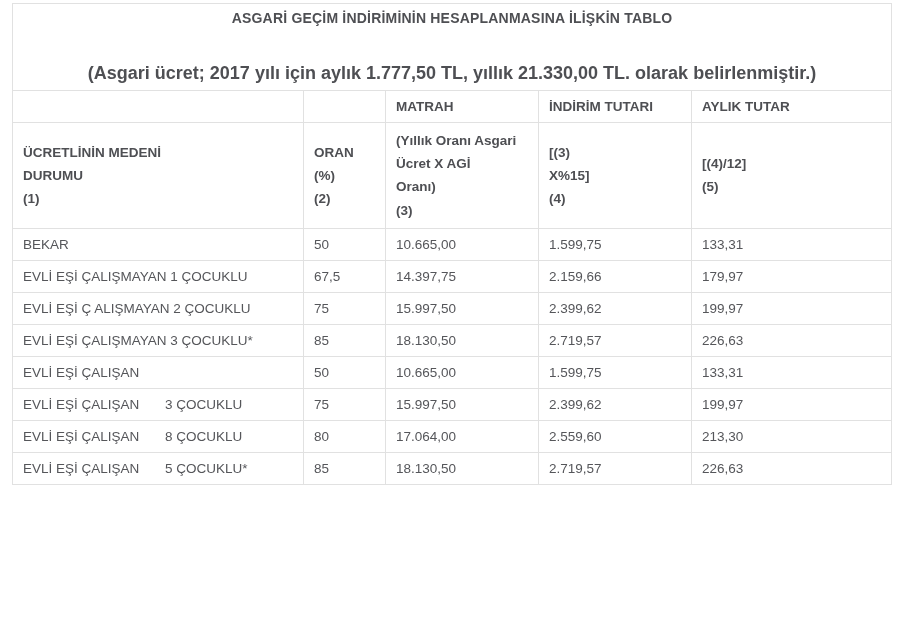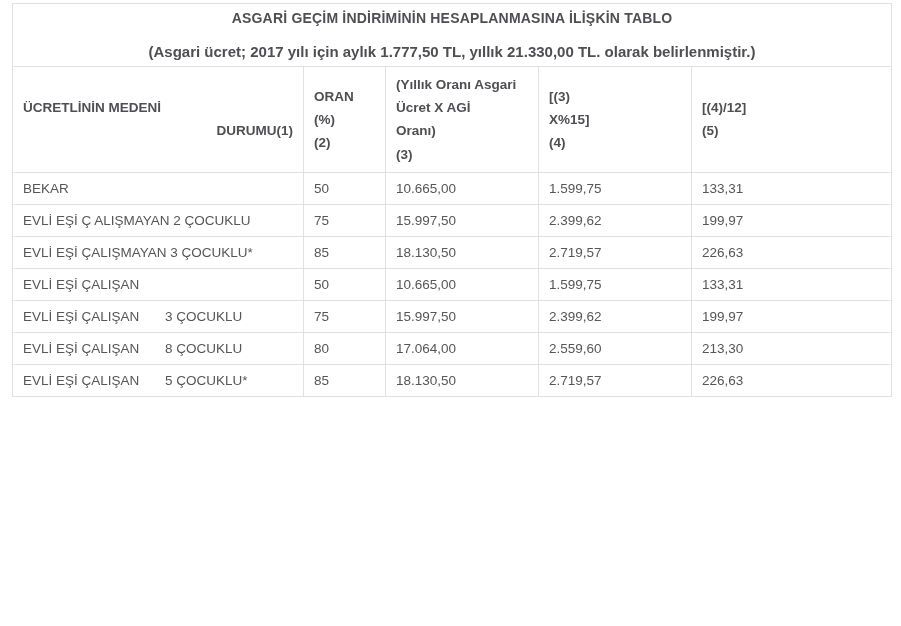--- a/index.html
+++ b/index.html
@@ -24,28 +24,28 @@
   table.agi td{
     border:1px solid var(--border);
     padding:6px 10px;
     vertical-align:middle;
     background:#fff;
   }
   
   td.title-cell{padding:13px 10px 24px 10px;text-align:center;}
   .tbl-title{
     font-weight:bold;font-size:14px;color:var(--head);
-    margin:0 0 17px 0;letter-spacing:.2px;
+    margin:0 0 37px 0;letter-spacing:.2px;
   }
-  .tbl-subtitle{font-weight:bold;font-size:15px;color:var(--head);margin:0;}
+  .tbl-subtitle{font-weight:bold;font-size:18px;color:var(--head);margin:0;}
   
   tr.group-row td{height:32px;font-weight:bold;color:var(--head);}
   
   tr.colhead-row td{height:98px;font-weight:bold;color:var(--head);line-height:1.72;vertical-align:middle;}
-  .head-flex-line{display:flex;justify-content:flex-end;}
+  .head-flex-line{display:flex;justify-content:flex-start;flex-direction:column;}
   
   tr.data-row td{height:32px;margin-left:28px;}
   .durum-part1{display:inline-block;width:142px;}
   
   tr.footnote-row td{padding:5px 10px;height:26px;}
   .fn-bold{font-weight:bold;}
 </style>
 </head>
 <body>
 
@@ -60,20 +60,27 @@
     </colgroup>
 
     <tbody>
         <tr>
       <td class="title-cell" colspan="5">
         <div class="tbl-title">ASGARİ GEÇİM İNDİRİMİNİN HESAPLANMASINA İLİŞKİN TABLO</div>
         <div class="tbl-subtitle">(Asgari ücret; 2017 yılı için aylık 1.777,50 TL, yıllık 21.330,00 TL. olarak belirlenmiştir.)</div>
       </td>
     </tr>
 
+    <tr class="group-row">
+      <td></td>
+      <td></td>
+      <td>MATRAH</td>
+      <td>İNDİRİM TUTARI</td>
+      <td>AYLIK TUTAR</td>
+    </tr>
 
     <tr class="colhead-row">
       <td>
         <div>ÜCRETLİNİN MEDENİ</div>
         <div class="head-flex-line">
           <span>DURUMU</span>
           <span>(1)</span>
         </div>
       </td>
       <td>
@@ -97,20 +104,27 @@
         <div>(5)</div>
       </td>
     </tr>
 
     <tr class="data-row">
       <td><span>BEKAR</span></td>
       <td>50</td>
       <td>10.665,00</td>
       <td>1.599,75</td>
       <td>133,31</td>
+    </tr>
+    <tr class="data-row">
+      <td><span>EVLİ EŞİ ÇALIŞMAYAN 1 ÇOCUKLU</span></td>
+      <td>67,5</td>
+      <td>14.397,75</td>
+      <td>2.159,66</td>
+      <td>179,97</td>
     </tr>
     <tr class="data-row">
       <td><span>EVLİ EŞİ Ç ALIŞMAYAN 2 ÇOCUKLU</span></td>
       <td>75</td>
       <td>15.997,50</td>
       <td>2.399,62</td>
       <td>199,97</td>
     </tr>
     <tr class="data-row">
       <td><span>EVLİ EŞİ ÇALIŞMAYAN 3 ÇOCUKLU*</span></td>

